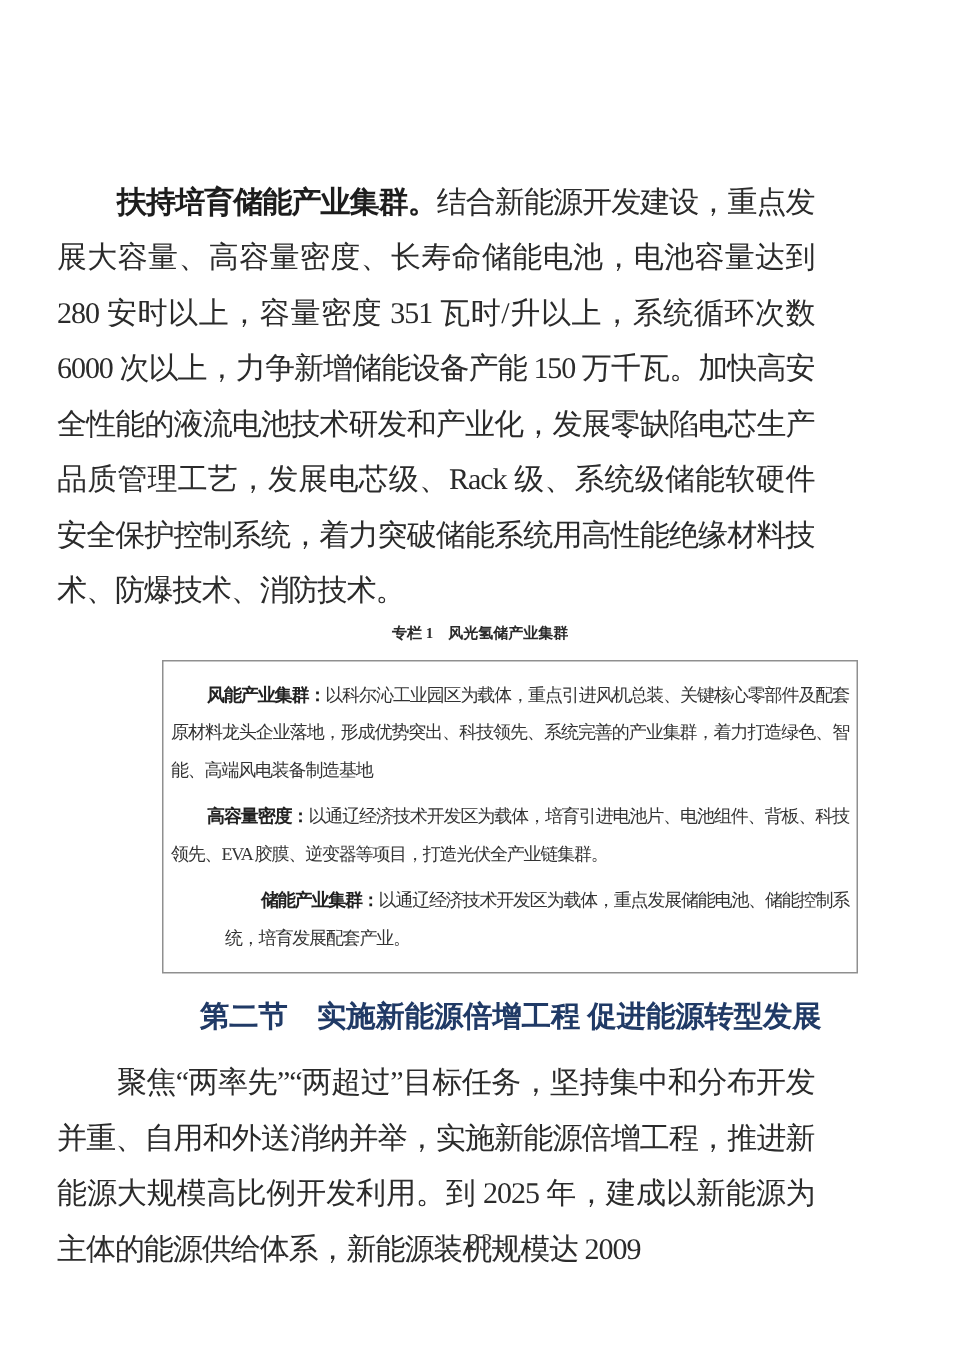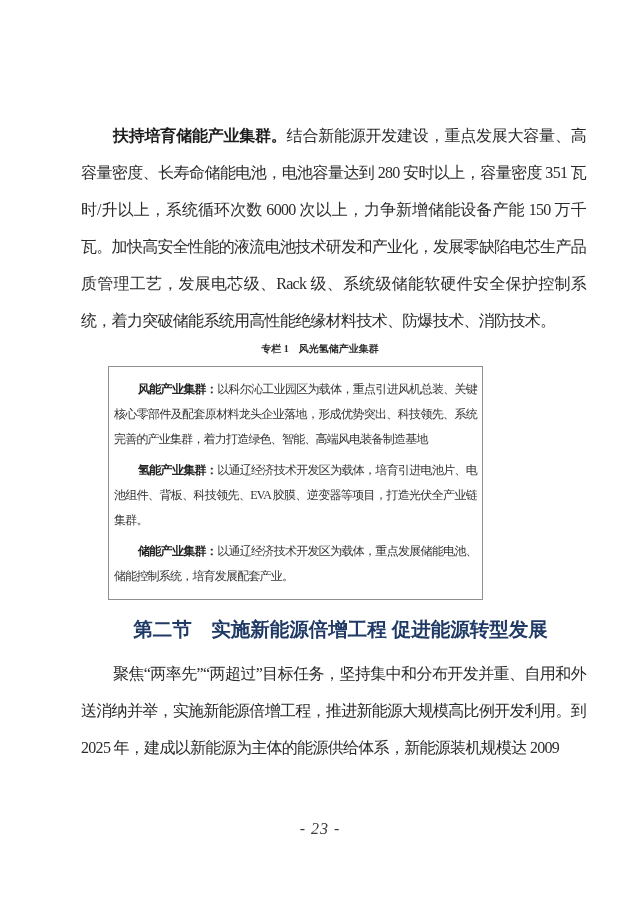--- a/index.html
+++ b/index.html
@@ -9,57 +9,57 @@
     height:905px;
     margin:0;
     background:#ffffff;
     box-sizing:border-box;
     padding-top:117px;
     font-family:"Liberation Serif","DejaVu Serif",serif;
     color:#262626;
     overflow:hidden;
   }
   .body-para {
-    margin:0 65px 0 81px;
+    margin:0 65px 0 38px;
     width:505px;
-    font-size:16px;
+    font-size:20px;
     line-height:37px;
     letter-spacing:-0.7px;
     text-align:justify;
     text-indent:2em;
     color:#2b2b2b;
   }
   .body-para b { font-weight:bold; color:#1d1d1d; }
   .box-title {
     margin:0;
     line-height:20px;
     text-align:center;
     font-size:10px;
     font-weight:bold;
     color:#2b2b2b;
     letter-spacing:0;
   }
   .column-box {
     margin:7px 0 0 108px;
-    width:375px;
+    width:464px;
     box-sizing:border-box;
     border:1px solid #8f8f8f;
     padding:10px 5px;
     background:#ffffff;
   }
   .box-para {
     margin:0 0 6px 0;
     font-size:12px;
     line-height:25px;
     letter-spacing:-0.8px;
     text-align:justify;
     text-indent:2em;
     color:#333333;
   }
-  .box-para:last-child { margin-bottom:0; }
+  .box-para:last-child { margin-bottom:0;margin-left:36px; }
   .box-para b { font-weight:bold; color:#222222; }
   .section-heading {
     margin:17px 0 0 0;
     line-height:26px;
     text-align:center;
     font-size:19.5px;
     font-weight:bold;
     letter-spacing:0;
     color:#203a66;
     padding-left:41px;
@@ -80,21 +80,21 @@
 <body>
 
 <div class="page">
 
   <p class="body-para p1"><b>扶持培育储能产业集群。</b><span>结合新能源开发建设，重点发展大容量、高容量密度、长寿命储能电池，电池容量达到 280 安时以上，容量密度 351 瓦时/升以上，系统循环次数 6000 次以上，力争新增储能设备产能 150 万千瓦。加快高安全性能的液流电池技术研发和产业化，发展零缺陷电芯生产品质管理工艺，发展电芯级、Rack 级、系统级储能软硬件安全保护控制系统，着力突破储能系统用高性能绝缘材料技术、防爆技术、消防技术。</span></p>
 
   <div class="box-title">专栏 1　风光氢储产业集群</div>
 
   <div class="column-box">
     <p class="box-para"><b>风能产业集群：</b><span>以科尔沁工业园区为载体，重点引进风机总装、关键核心零部件及配套原材料龙头企业落地，形成优势突出、科技领先、系统完善的产业集群，着力打造绿色、智能、高端风电装备制造基地</span></p>
-    <p class="box-para"><b>氢能产业集群：</b><span>以通辽经济技术开发区为载体，培育引进电池片、电池组件、背板、科技领先、EVA 胶膜、逆变器等项目，打造光伏全产业链集群。</span></p>
+    <p class="box-para"><b>高容量密度：</b><span>以通辽经济技术开发区为载体，培育引进电池片、电池组件、背板、科技领先、EVA 胶膜、逆变器等项目，打造光伏全产业链集群。</span></p>
     <p class="box-para"><b>储能产业集群：</b><span>以通辽经济技术开发区为载体，重点发展储能电池、储能控制系统，培育发展配套产业。</span></p>
   </div>
 
   <h2 class="section-heading">第二节　实施新能源倍增工程 促进能源转型发展</h2>
 
   <p class="body-para p2">聚焦“两率先”“两超过”目标任务，坚持集中和分布开发并重、自用和外送消纳并举，实施新能源倍增工程，推进新能源大规模高比例开发利用。到 2025 年，建成以新能源为主体的能源供给体系，新能源装机规模达 2009</p>
 
   <div class="page-number">- 23 -</div>
 
 </div>

